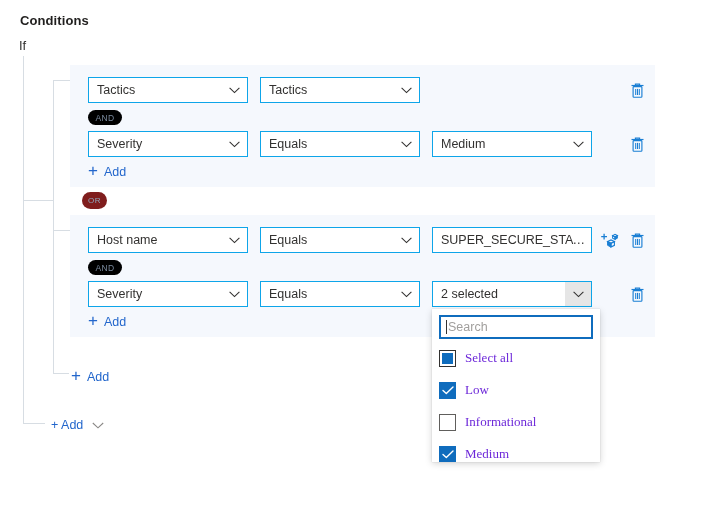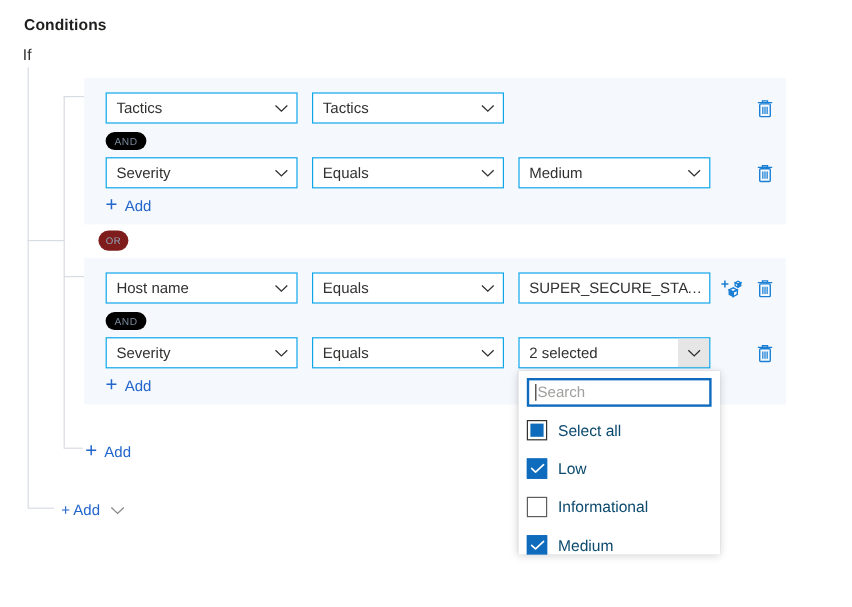--- a/index.html
+++ b/index.html
@@ -229,22 +229,23 @@
     border-color: #323130;
     background: #ffffff;
   }
   .cbx.indeterminate .inner {
     width: 11px; height: 11px;
     background: #0f6cbd;
   }
   .cbx .tick { display: block; }
   .dd-label {
     font-size: 13px;
-    color: #0c4a6e;
+    color: #6d28d9;
     white-space: nowrap;
+    font-family: Liberation Serif, serif;
   }
 </style>
 </head>
 <body>
 
 <div id="root">
 
   <div class="heading">Conditions</div>
   <div class="if-label">If</div>
 

